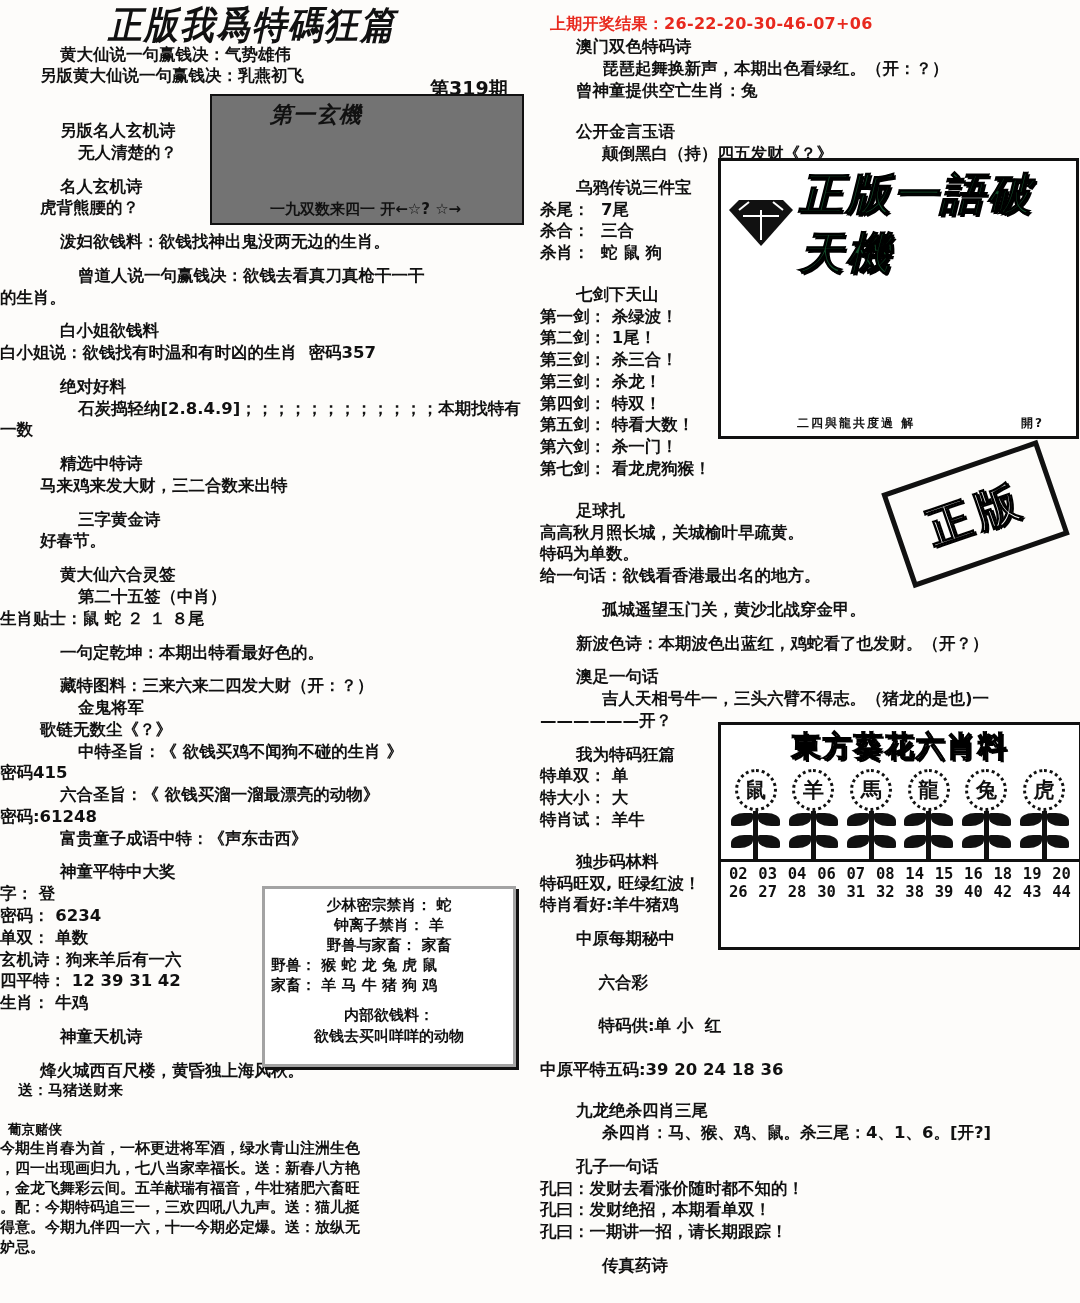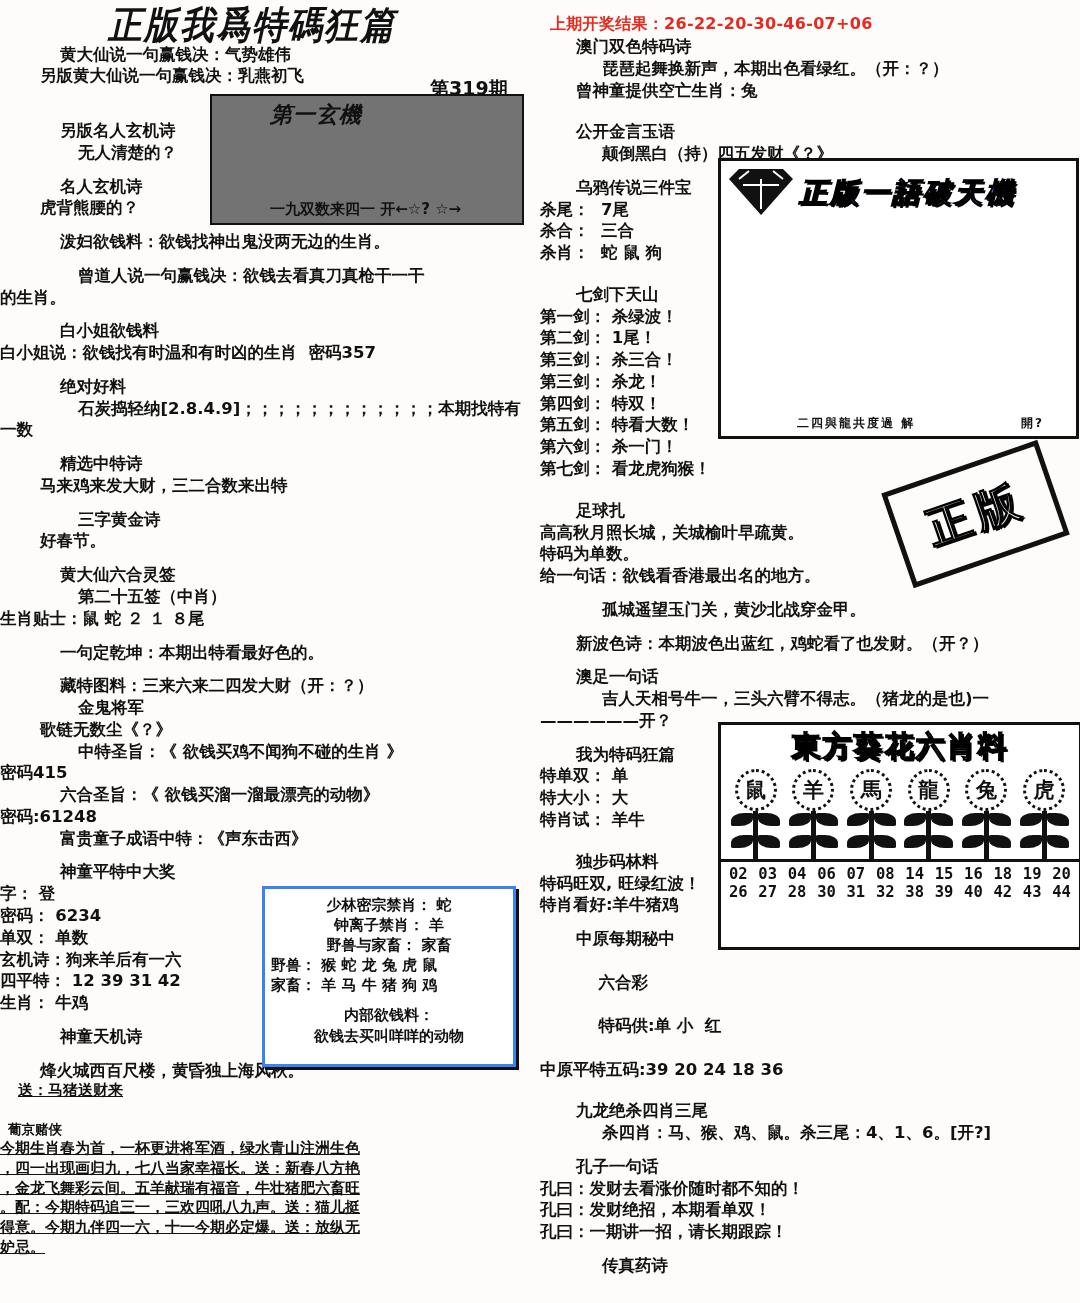--- a/index.html
+++ b/index.html
@@ -23,21 +23,21 @@
     line-height:1.05;
     font-family:"DejaVu Sans","Liberation Sans",sans-serif;
     transform:scaleY(1.12);
     transform-origin:left top;
   }
   .line{font-size:16.5px;line-height:1.32;font-weight:700;white-space:pre-wrap;}
   .l-ind1{margin-left:60px;}
   .l-ind2{margin-left:40px;}
   .l-ind3{margin-left:78px;}
   .l-ind0{margin-left:0px;}
-  .sm{font-size:15px;text-decoration:underline;}
+  .sm{font-size:15px;}
   .xs{font-size:13.5px;}
   .gap{height:12px;}
   .gap-l{height:20px;}
 
   .draw-result{
     position:absolute;left:550px;top:8px;
     color:#e8291e;font-size:16px;font-weight:700;
     letter-spacing:0.3px;
   }
   .issue{position:absolute;left:430px;top:70px;font-size:19px;font-weight:700;}
@@ -52,36 +52,36 @@
     margin:4px 0 0 58px;letter-spacing:1px;
   }
   .box1 .b1foot{
     position:absolute;left:58px;bottom:4px;font-size:15px;font-weight:700;
     white-space:nowrap;
   }
 
   
   .box2{
     position:absolute;left:262px;top:880px;width:248px;height:175px;
-    border:3px solid #3b82f6;background:#fff;
+    border:3px solid #a3a3a3;background:#fff;
     box-shadow:3px 3px 0 #111;
   }
   .box2 .b2l{font-size:15px;font-weight:700;line-height:1.34;}
   .box2 .c{text-align:center;}
   .box2 .p{padding-left:6px;}
 
   
   .boxdia{
     position:absolute;left:718px;top:152px;width:355px;height:275px;
     border:3px solid #111;background:#fff;
   }
   .boxdia .dia-head{display:flex;align-items:center;gap:4px;padding:4px 0 0 6px;}
   .boxdia .dia-word{
-    font-size:28px;font-weight:900;font-style:italic;
-    -webkit-text-stroke:1px #000;color:#8b5cf6;
+    font-size:44px;font-weight:900;font-style:italic;
+    -webkit-text-stroke:1px #000;color:#14532d;
     letter-spacing:3px;
     text-shadow:2px 2px 0 #000;
     font-family:"DejaVu Sans","Liberation Sans",sans-serif;
   }
   .boxdia .dia-foot{
     position:absolute;bottom:4px;left:0;width:100%;
     display:flex;justify-content:space-between;padding:0 32px 0 76px;
     box-sizing:border-box;font-size:12px;font-weight:600;letter-spacing:2px;
   }
 

